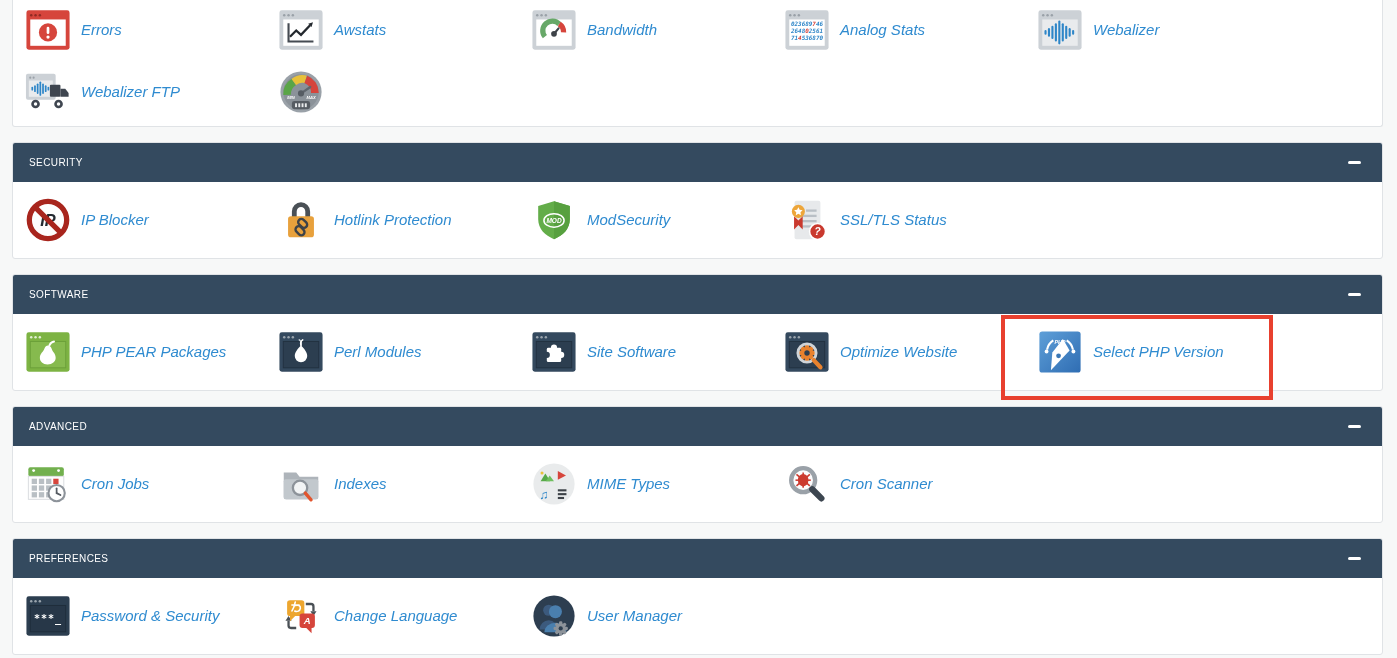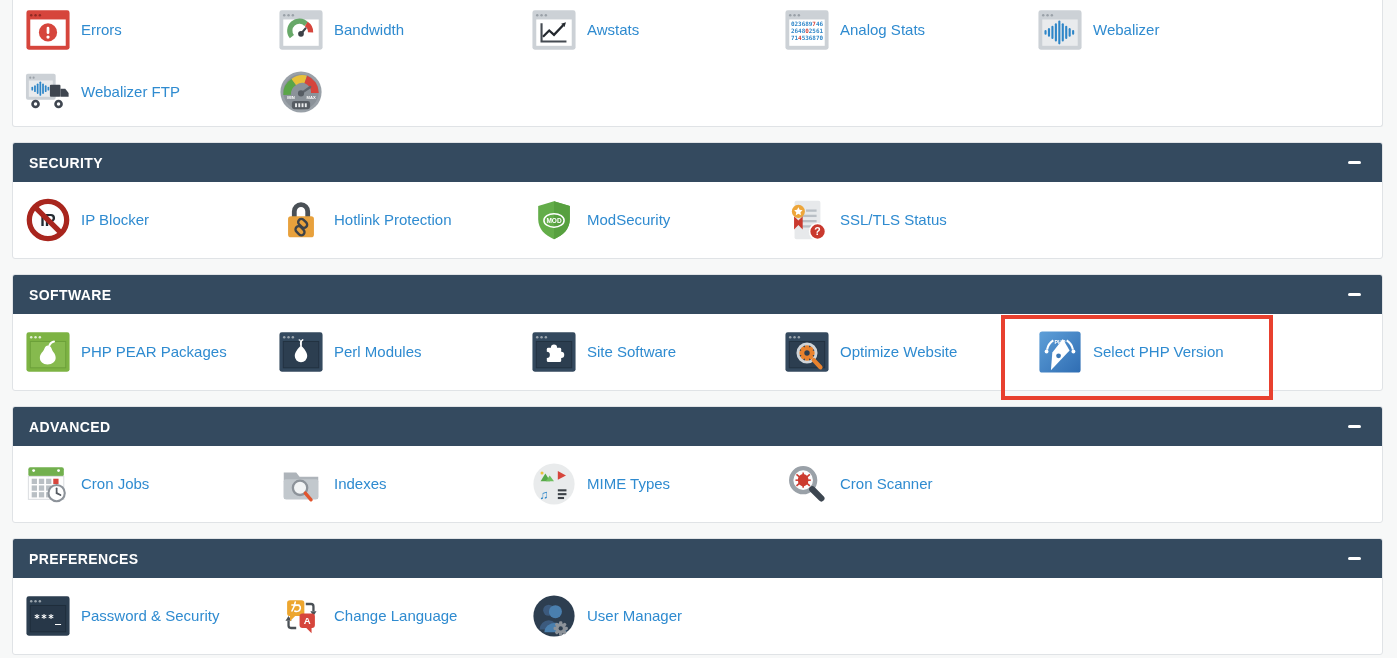--- a/index.html
+++ b/index.html
@@ -19,34 +19,34 @@
     border:1px solid var(--panel-border);
     border-radius:3px;
     margin-bottom:15px;
   }
   .panel.no-header{border-top:none;border-top-left-radius:0;border-top-right-radius:0}
   .panel-header{
     display:flex;align-items:center;justify-content:space-between;
     background:var(--header-bg);height:39px;padding:0 20px 0 16px;
     border-radius:2px 2px 0 0;
   }
-  .panel-title{color:var(--header-text);font-size:14px;font-weight:700;letter-spacing:.4px}
+  .panel-title{color:var(--header-text);font-size:10px;font-weight:400;letter-spacing:.4px}
   .collapse-btn{
     border:none;background:transparent;cursor:pointer;padding:0;
     width:16px;height:16px;display:flex;align-items:center;justify-content:center;
   }
   .collapse-btn .dash{display:block;width:13px;height:3.5px;background:#fff;border-radius:2px}
   .panel-body{
     display:grid;grid-template-columns:repeat(5,253px);
     row-gap:14px;padding:14px 0;
   }
   .no-header .panel-body{padding:6px 0 10px}
   .item{
     position:relative;display:flex;align-items:center;gap:10px;
-    height:48px;padding:0 8px 0 12px;text-decoration:none;cursor:pointer;
+    height:48px;padding:0 8px 0 12px;text-decoration:none;cursor:pointer;font-style:italic;
   }
   .item .icon{flex:0 0 46px;width:46px;height:46px}
   .item .icon svg{display:block}
   .item .label{color:var(--link);font-size:15px;line-height:1.25;max-width:182px}
   .item.highlighted::after{
     content:"";position:absolute;left:-24px;top:-13px;width:264px;height:77px;
     border:4px solid var(--highlight);pointer-events:none;
   }
 </style>
 </head>
@@ -62,51 +62,51 @@
               <circle cx="6.5" cy="8.5" r="1.3" fill="#8f2a24"></circle>
               <circle cx="11" cy="8.5" r="1.3" fill="#8f2a24"></circle>
               <circle cx="15.5" cy="8.5" r="1.3" fill="#8f2a24"></circle>
               <rect x="5.5" y="13" width="37" height="27.5" fill="#ffffff"></rect>
               <circle cx="24" cy="26.5" r="9.5" fill="#d6453c"></circle>
               <rect x="22.6" y="20.6" width="2.8" height="7.6" rx="1.4" fill="#fff"></rect>
               <circle cx="24" cy="31.4" r="1.7" fill="#fff"></circle>
             </svg>
           </span>
           <span class="label">Errors</span>
+        </a>
+        <a class="item" href="#">
+          <span class="icon">
+            <svg width="46" height="46" viewBox="0 0 48 48" aria-hidden="true">
+              <rect x="1.5" y="3.5" width="45" height="41" rx="2.5" fill="#ccd1d6"></rect>
+              <circle cx="6.5" cy="8.5" r="1.3" fill="#9aa1a8"></circle>
+              <circle cx="11" cy="8.5" r="1.3" fill="#9aa1a8"></circle>
+              <circle cx="15.5" cy="8.5" r="1.3" fill="#9aa1a8"></circle>
+              <rect x="5.5" y="13" width="37" height="27.5" fill="#ffffff"></rect>
+              <path d="M11 17 V36 H37" stroke="#454b52" stroke-width="2.2" fill="none"></path>
+     <path d="M12.5 31 L19 24.5 L24 29 L33.5 19" stroke="#23282e" stroke-width="2.4" fill="none"></path>
+     <path d="M31.5 17.5 L36.5 15.8 L35 20.8 Z" fill="#23282e"></path>
+            </svg>
+          </span>
+          <span class="label">Awstats</span>
         </a>
         <a class="item" href="#">
           <span class="icon">
             <svg width="46" height="46" viewBox="0 0 48 48" aria-hidden="true">
               <rect x="1.5" y="3.5" width="45" height="41" rx="2.5" fill="#ccd1d6"></rect>
               <circle cx="6.5" cy="8.5" r="1.3" fill="#9aa1a8"></circle>
               <circle cx="11" cy="8.5" r="1.3" fill="#9aa1a8"></circle>
               <circle cx="15.5" cy="8.5" r="1.3" fill="#9aa1a8"></circle>
               <rect x="5.5" y="13" width="37" height="27.5" fill="#ffffff"></rect>
               <path d="M14.5 31 A10 10 0 0 1 29.5 17.8" stroke="#67a868" stroke-width="5.5" fill="none"></path>
      <path d="M29.5 17.8 A10 10 0 0 1 34 26.5" stroke="#d6453c" stroke-width="5.5" fill="none"></path>
      <rect x="22.9" y="19.5" width="2.2" height="9.5" rx="1.1" fill="#3d4248" transform="rotate(40 24 28)"></rect>
      <circle cx="24" cy="28" r="3" fill="#3d4248"></circle>
             </svg>
           </span>
           <span class="label">Bandwidth</span>
-        </a>
-        <a class="item" href="#">
-          <span class="icon">
-            <svg width="46" height="46" viewBox="0 0 48 48" aria-hidden="true">
-              <rect x="1.5" y="3.5" width="45" height="41" rx="2.5" fill="#ccd1d6"></rect>
-              <circle cx="6.5" cy="8.5" r="1.3" fill="#9aa1a8"></circle>
-              <circle cx="11" cy="8.5" r="1.3" fill="#9aa1a8"></circle>
-              <circle cx="15.5" cy="8.5" r="1.3" fill="#9aa1a8"></circle>
-              <rect x="5.5" y="13" width="37" height="27.5" fill="#ffffff"></rect>
-              <path d="M11 17 V36 H37" stroke="#454b52" stroke-width="2.2" fill="none"></path>
-     <path d="M12.5 31 L19 24.5 L24 29 L33.5 19" stroke="#23282e" stroke-width="2.4" fill="none"></path>
-     <path d="M31.5 17.5 L36.5 15.8 L35 20.8 Z" fill="#23282e"></path>
-            </svg>
-          </span>
-          <span class="label">Awstats</span>
         </a>
         <a class="item" href="#">
           <span class="icon">
             <svg width="46" height="46" viewBox="0 0 48 48" aria-hidden="true">
               <rect x="1.5" y="3.5" width="45" height="41" rx="2.5" fill="#ccd1d6"></rect>
               <circle cx="6.5" cy="8.5" r="1.3" fill="#9aa1a8"></circle>
               <circle cx="11" cy="8.5" r="1.3" fill="#9aa1a8"></circle>
               <circle cx="15.5" cy="8.5" r="1.3" fill="#9aa1a8"></circle>
               <rect x="5.5" y="13" width="37" height="27.5" fill="#ffffff"></rect>
               <text x="24" y="20" font-size="6.2" font-weight="bold" text-anchor="middle" font-family="DejaVu Sans Mono,monospace"><tspan fill="#2e86c8">0</tspan><tspan fill="#2e86c8">2</tspan><tspan fill="#2e86c8">3</tspan><tspan fill="#2e86c8">6</tspan><tspan fill="#2e86c8">8</tspan><tspan fill="#2e86c8">9</tspan><tspan fill="#d6453c">7</tspan><tspan fill="#2e86c8">4</tspan><tspan fill="#2e86c8">6</tspan></text>

